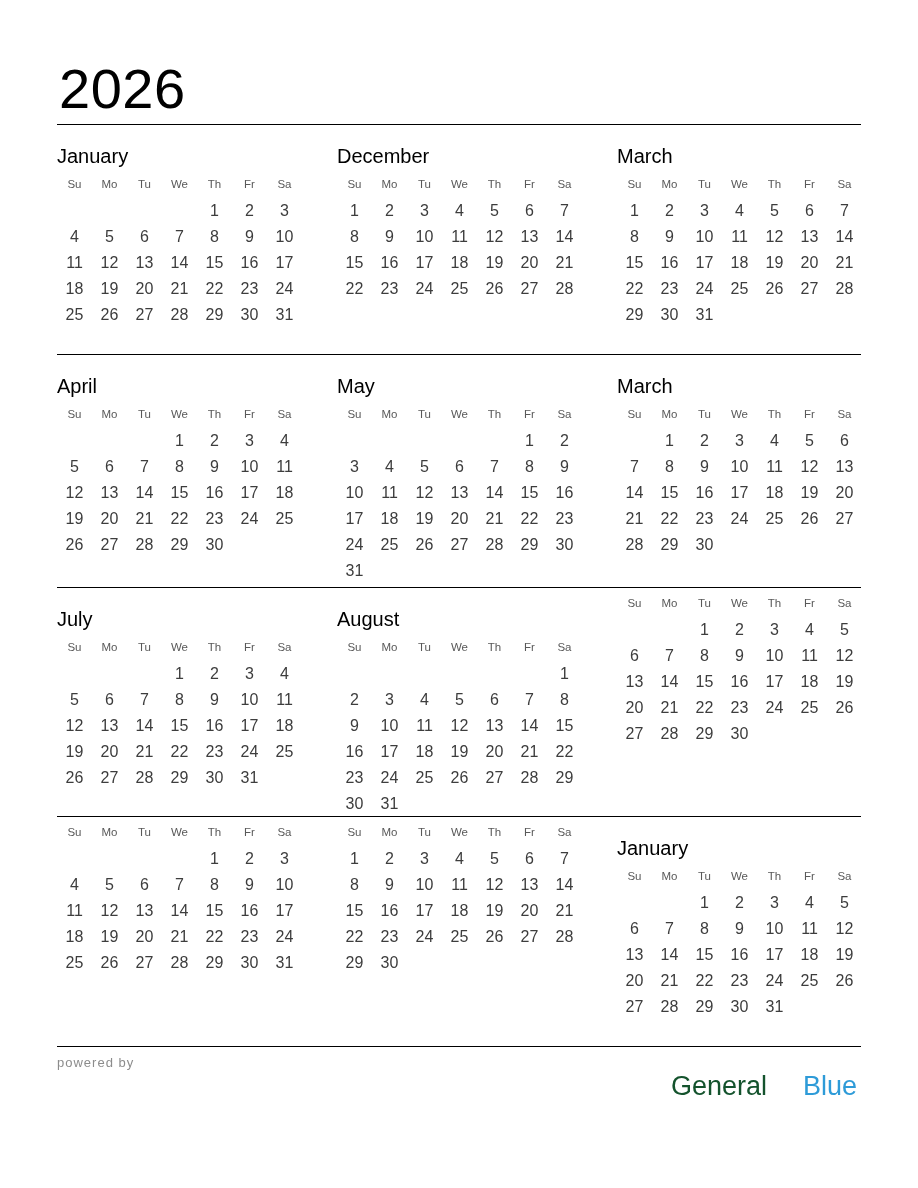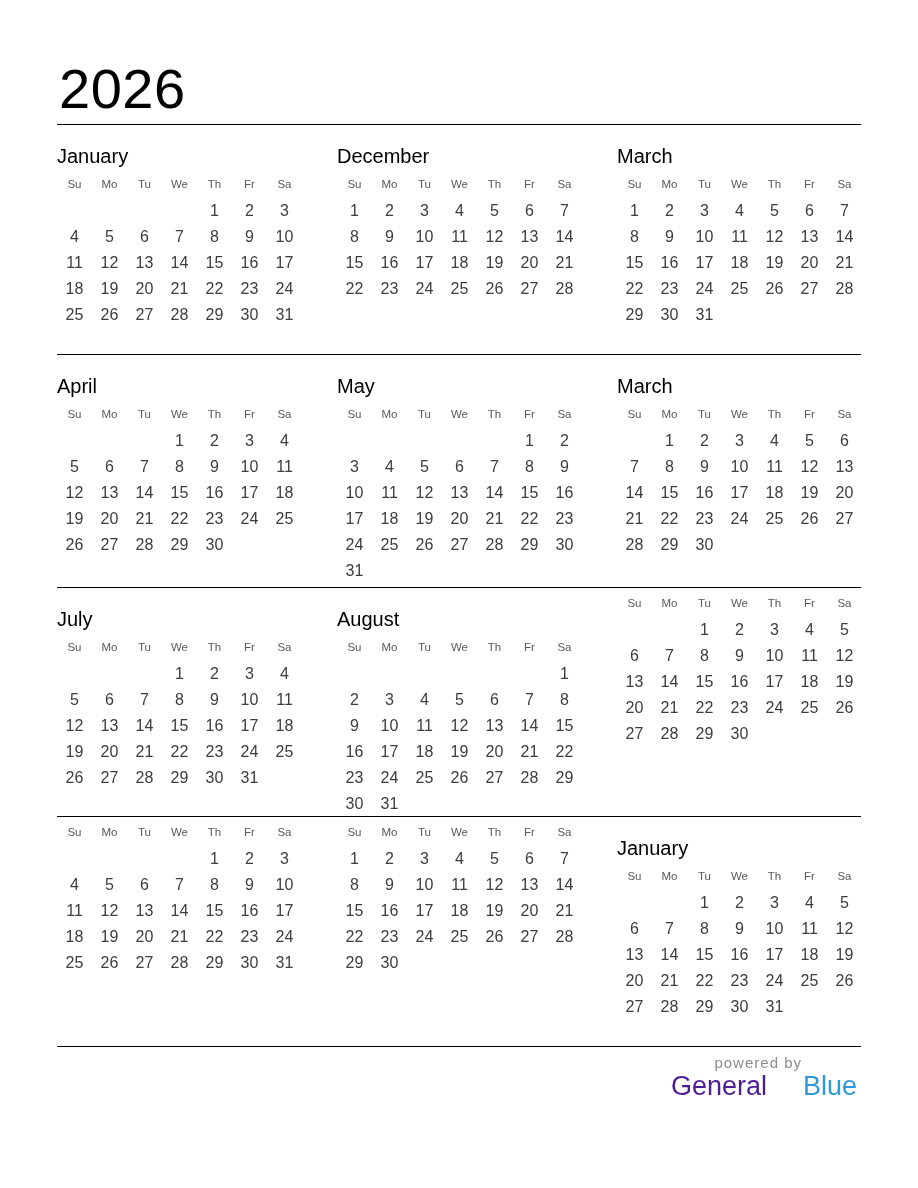--- a/index.html
+++ b/index.html
@@ -13,21 +13,21 @@
   .s3{height:228px;}
   .s4{height:229px;}
   .month{width:245px;}
   .month-name{font-size:20px;line-height:26px;color:#000;margin-top:18px;font-weight:400;}
   .weekday-row{display:flex;margin-top:6px;height:18px;}
   .wd{width:35px;text-align:center;font-size:11.5px;color:#595959;line-height:18px;}
   .weeks{margin-top:5px;}
   .week{display:flex;height:26px;}
   .day{width:35px;text-align:center;font-size:16px;color:#3d3d3d;line-height:26px;}
   .footer{padding-top:7px;}
-  .powered{font-size:15px;line-height:17px;color:#8c8c8c;text-align:right;padding-right:59px;letter-spacing:1px;}
+  .powered{font-size:13px;line-height:17px;color:#8c8c8c;padding-right:59px;letter-spacing:1px;}
   .brand{font-size:27px;line-height:31px;text-align:right;padding-right:4px;color:#1f1f1f;font-weight:400;}
 </style>
 </head>
 <body>
 
 <div class="page">
 
   <h1 class="year-title">2026</h1>
 
   <hr class="sep">
@@ -764,16 +764,16 @@
             <div class="day"></div>
             <div class="day"></div>
           </div>
         </div>
   </div>
 </div>
 
   <hr class="sep">
   <div class="footer">
     <div class="powered">powered by</div>
-    <div class="brand"><span style="color: #4c1d95;">General</span><span style="color: rgb(46, 155, 216); padding-left: 36px;">Blue</span></div>
+    <div class="brand"><span style="color: #14532d;">General</span><span style="color: rgb(46, 155, 216); padding-left: 36px;">Blue</span></div>
   </div>
 
 </div>
 
 </body></html>

